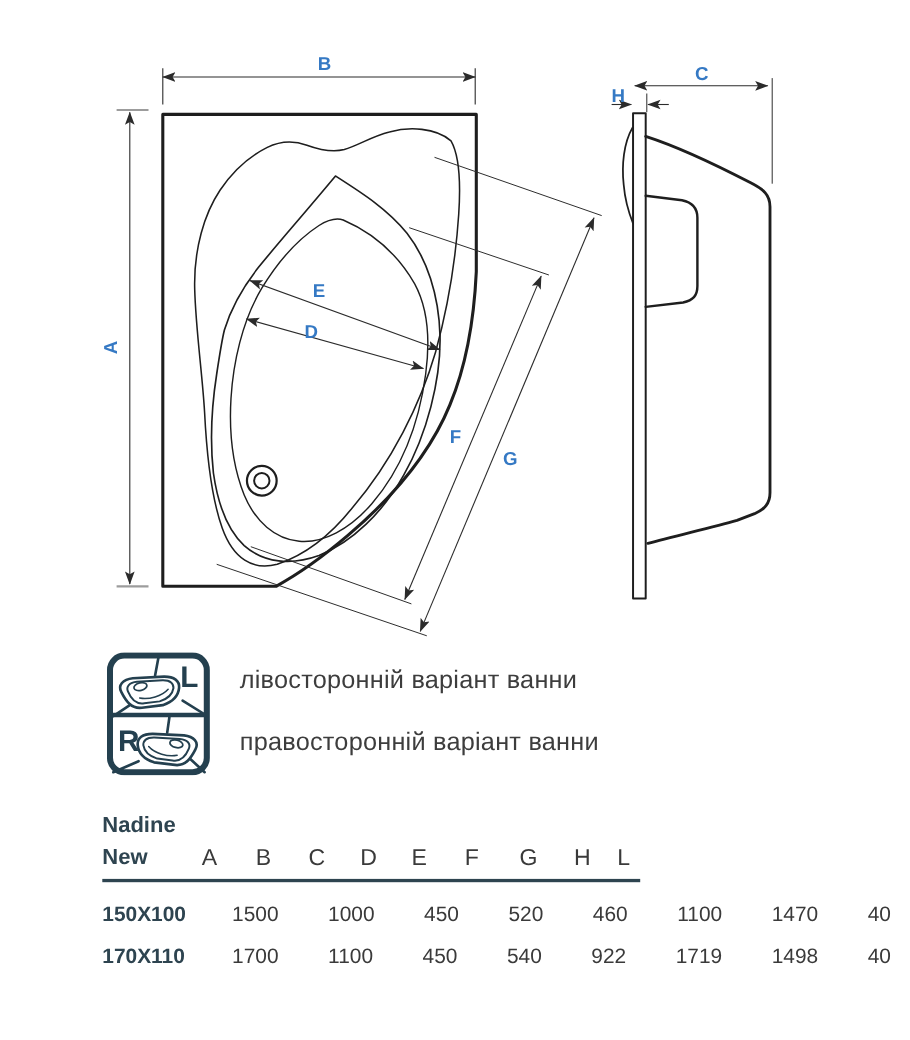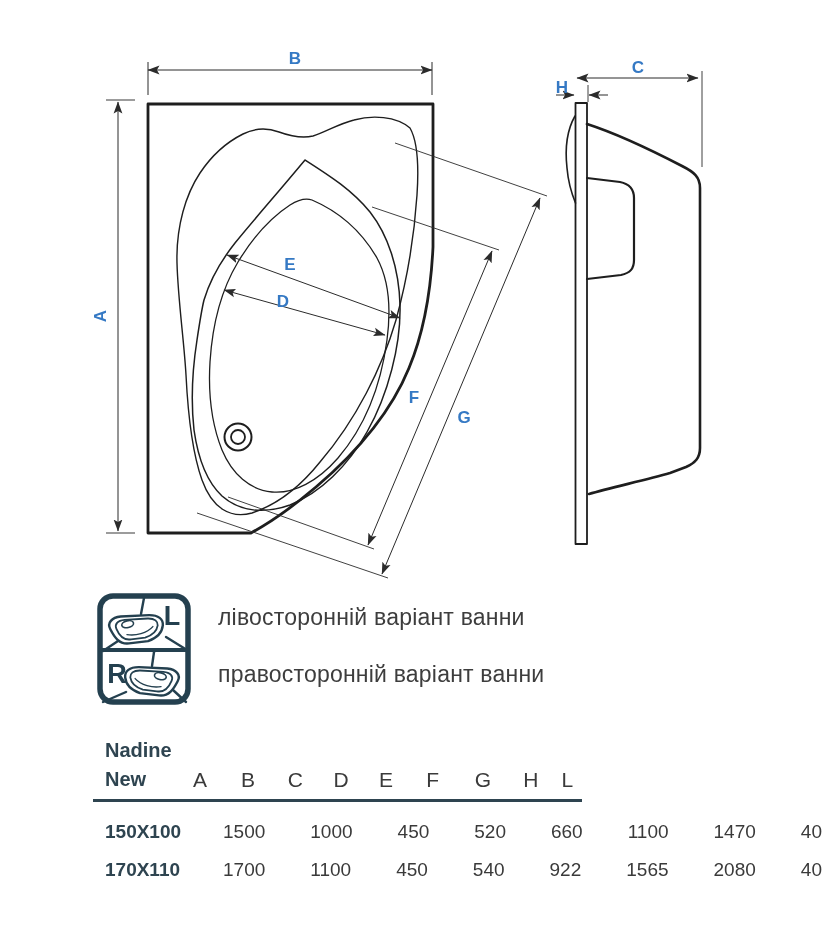--- a/index.html
+++ b/index.html
@@ -21,21 +21,21 @@
   .spec-table{position:absolute;left:93px;top:736px;width:489px;color:#3a3a3a;}
   .t-row{display:flex;align-items:flex-end;}
   .t-head .cell{font-size:21px;line-height:29px;text-align:center;color:#3a3a3a;}
   .t-head .c0{text-align:left;}
   .t-title{font-size:20px;font-weight:bold;color:#2e4450;line-height:29px;}
   .t-rule{height:3px;background:#2e4450;margin-top:5px;}
   .t-data{margin-top:17px;height:26px;align-items:center;gap:45px;}
   .t-data2{margin-top:12px;}
   .t-data .cell{font-size:19px;text-align:center;}
   .t-data .c0{font-size:19px;font-weight:bold;color:#2e4450;text-align:left;}
-  .c0{width:73px;margin-left:12px;}.c1{width:49px;}.c2{width:49px;}.c3{width:48px;}.c4{width:46px;}
+  .c0{width:73px;}.c1{width:49px;}.c2{width:49px;}.c3{width:48px;}.c4{width:46px;}
   .c5{width:46px;}.c6{width:50px;}.c7{width:53px;}.c8{width:45px;}.c9{width:30px;}
 </style>
 </head>
 <body>
 
 <div class="stage">
 
   <svg class="drawing-svg" width="827" height="590" viewBox="0 0 827 590">
     <defs>
       <marker id="arr" markerWidth="13" markerHeight="10" refX="11.5" refY="5" orient="auto-start-reverse" markerUnits="userSpaceOnUse">
@@ -209,34 +209,34 @@
     </div>
 
     <div class="t-rule"></div>
 
     <div class="t-row t-data">
       <div class="cell c0">150X100</div>
       <div class="cell c1">1500</div>
       <div class="cell c2">1000</div>
       <div class="cell c3">450</div>
       <div class="cell c4">520</div>
-      <div class="cell c5">660</div>
+      <div class="cell c5">460</div>
       <div class="cell c6">1100</div>
       <div class="cell c7">1470</div>
       <div class="cell c8">40</div>
       <div class="cell c9">105</div>
     </div>
 
     <div class="t-row t-data t-data2">
       <div class="cell c0">170X110</div>
       <div class="cell c1">1700</div>
       <div class="cell c2">1100</div>
       <div class="cell c3">450</div>
       <div class="cell c4">540</div>
       <div class="cell c5">922</div>
-      <div class="cell c6">1565</div>
-      <div class="cell c7">2080</div>
+      <div class="cell c6">1719</div>
+      <div class="cell c7">1498</div>
       <div class="cell c8">40</div>
       <div class="cell c9">255</div>
     </div>
   </div>
 
 </div>
 
 </body></html>

